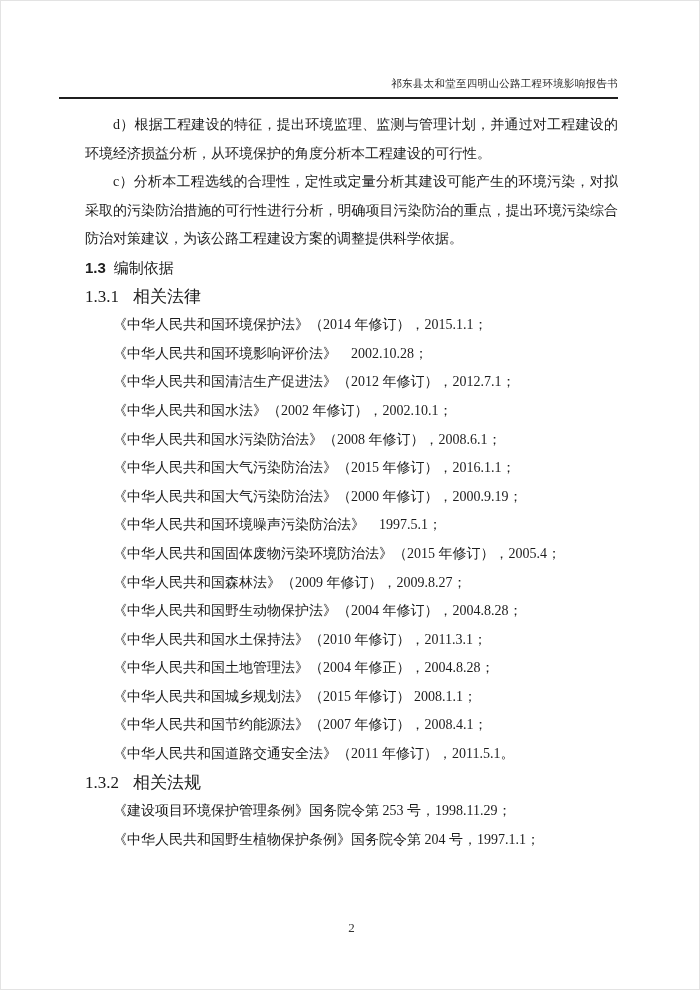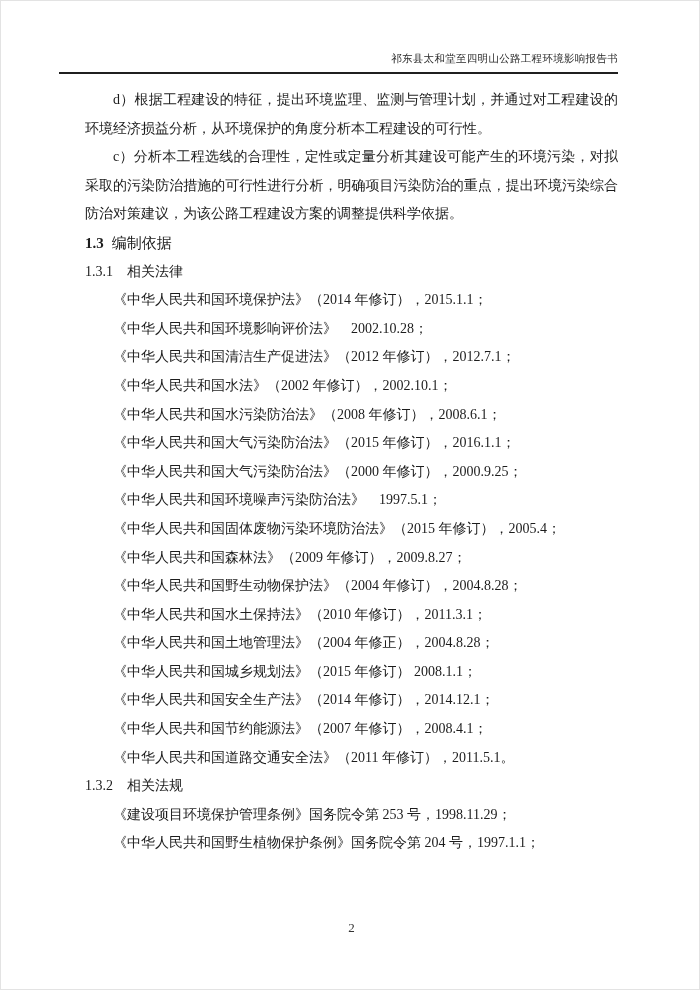--- a/index.html
+++ b/index.html
@@ -12,20 +12,21 @@
     width: 700px;
     height: 990px;
     background: #ffffff;
     box-shadow: inset 0 0 0 1px #e3e3e3;
     overflow: hidden;
     font-family: "Liberation Serif", "DejaVu Serif", serif;
     color: #1c1c1c;
   }
   .doc-header {
     padding: 52px 82px 0 59px;
+    margin-top: 25px;
   }
   .doc-header-title {
     text-align: right;
     font-size: 10.5px;
     line-height: 14px;
     color: #2a2a2a;
     letter-spacing: 0.3px;
   }
   .doc-header-rule {
     margin-top: 6px;
@@ -42,32 +43,32 @@
     text-indent: 2em;
     text-align: justify;
   }
   .h-sec {
     margin: 0;
     font-size: 15px;
     line-height: 28.6px;
     font-weight: bold;
   }
   .h-sec .h-num {
-    font-family: Liberation Serif, serif;
+    font-family: Liberation Sans, sans-serif;
     margin-right: 8px;
     font-weight: bold;
     margin-top: 20px;
   }
   .h-sec .h-title {
     font-family: "Liberation Sans", "DejaVu Sans", sans-serif;
     font-weight: normal;
   }
   .h-sub {
     margin: 0;
-    font-size: 14px;
+    font-size: 17px;
     line-height: 28.6px;
     font-weight: normal;
   }
   .h-sub .h-num {
     margin-right: 14px;
   }
   .law-item {
     text-indent: 2em;
     white-space: nowrap;
   }
@@ -101,29 +102,28 @@
 
     <h3 class="h-sub"><span class="h-num">1.3.1</span><span>相关法律</span></h3>
 
     <div class="law-list">
       <div class="law-item">《中华人民共和国环境保护法》（2014 年修订），2015.1.1；</div>
       <div class="law-item">《中华人民共和国环境影响评价法》　2002.10.28；</div>
       <div class="law-item">《中华人民共和国清洁生产促进法》（2012 年修订），2012.7.1；</div>
       <div class="law-item">《中华人民共和国水法》（2002 年修订），2002.10.1；</div>
       <div class="law-item">《中华人民共和国水污染防治法》（2008 年修订），2008.6.1；</div>
       <div class="law-item">《中华人民共和国大气污染防治法》（2015 年修订），2016.1.1；</div>
-      <div class="law-item">《中华人民共和国大气污染防治法》（2000 年修订），2000.9.25；</div>
+      <div class="law-item">《中华人民共和国大气污染防治法》（2000 年修订），2000.9.19；</div>
       <div class="law-item">《中华人民共和国环境噪声污染防治法》　1997.5.1；</div>
       <div class="law-item">《中华人民共和国固体废物污染环境防治法》（2015 年修订），2005.4；</div>
       <div class="law-item">《中华人民共和国森林法》（2009 年修订），2009.8.27；</div>
       <div class="law-item">《中华人民共和国野生动物保护法》（2004 年修订），2004.8.28；</div>
       <div class="law-item">《中华人民共和国水土保持法》（2010 年修订），2011.3.1；</div>
       <div class="law-item">《中华人民共和国土地管理法》（2004 年修正），2004.8.28；</div>
       <div class="law-item">《中华人民共和国城乡规划法》（2015 年修订） 2008.1.1；</div>
-      <div class="law-item">《中华人民共和国安全生产法》（2014 年修订），2014.12.1；</div>
       <div class="law-item">《中华人民共和国节约能源法》（2007 年修订），2008.4.1；</div>
       <div class="law-item">《中华人民共和国道路交通安全法》（2011 年修订），2011.5.1。</div>
     </div>
 
     <h3 class="h-sub"><span class="h-num">1.3.2</span><span>相关法规</span></h3>
 
     <div class="law-list">
       <div class="law-item">《建设项目环境保护管理条例》国务院令第 253 号，1998.11.29；</div>
       <div class="law-item">《中华人民共和国野生植物保护条例》国务院令第 204 号，1997.1.1；</div>
     </div>

